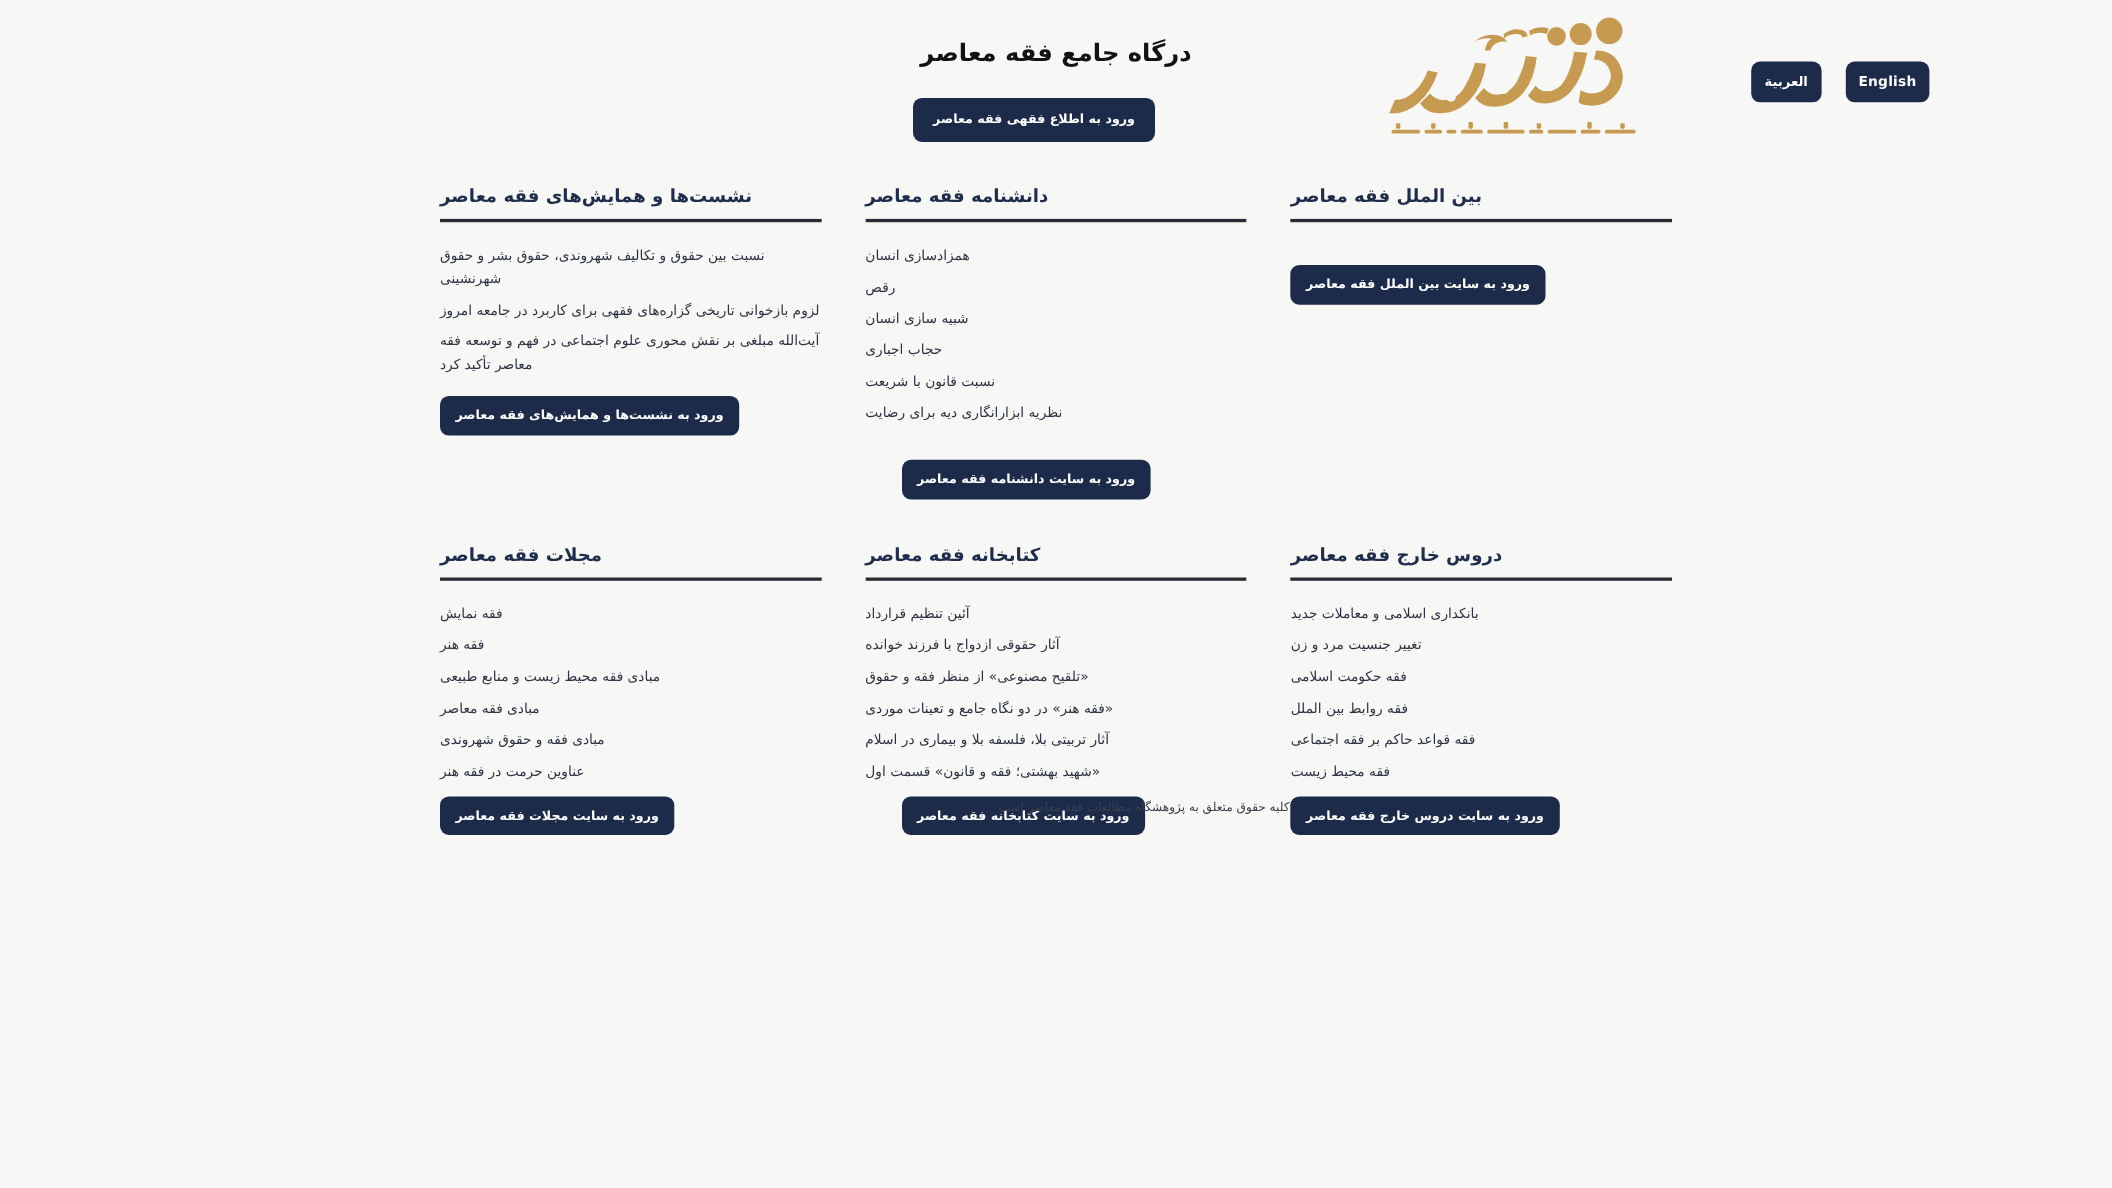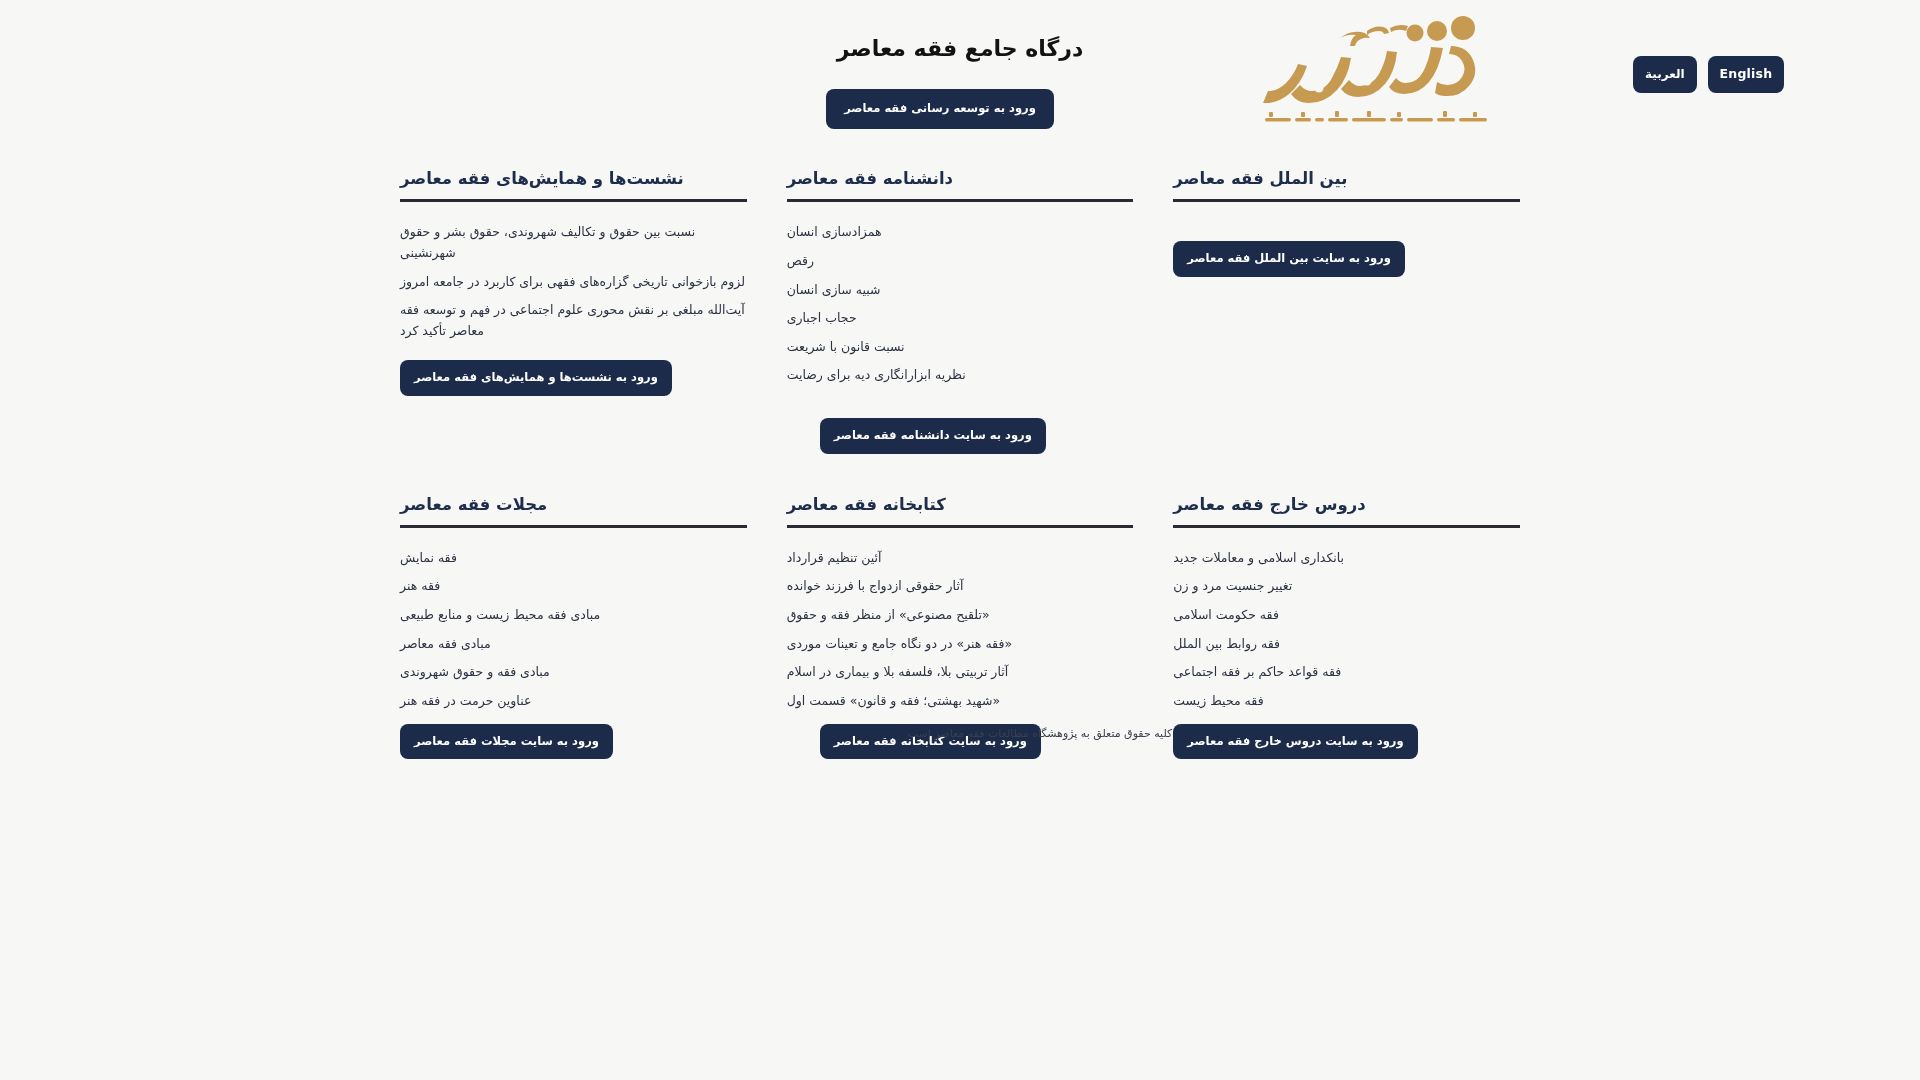--- a/index.html
+++ b/index.html
@@ -65,24 +65,24 @@
     top: 89px;
     right: 880px;
     width: 200px;
     display: flex;
     justify-content: center;
   }
 
   .lang-buttons {
     position: absolute;
     top: 56px;
-    left: 1473px;
+    left: 1432px;
     display: flex;
     flex-direction: row-reverse;
-    gap: 11px;
+    gap: 22px;
   }
 
   .btn {
     background: #1c2b4a;
     color: #ffffff;
     border: none;
     border-radius: 8px;
     font-family: "DejaVu Sans", "Liberation Sans", sans-serif;
     font-size: 11.5px;
     font-weight: bold;
@@ -240,21 +240,21 @@
             <rect x="196" y="105" width="4" height="6" rx="1"></rect>
             <rect x="226" y="106" width="4" height="5" rx="1"></rect>
           </g>
         </g>
       </svg>
     </div>
 
     <div class="site-title">درگاه جامع فقه معاصر</div>
 
     <div class="top-cta">
-      <button class="btn btn-cta">ورود به توسعه رسانی فقه معاصر</button>
+      <button class="btn btn-cta">ورود به اطلاع فقهی فقه معاصر</button>
     </div>
 
     <div class="lang-buttons">
       <button class="btn btn-lang ar">العربية</button>
       <button class="btn btn-lang en">English</button>
     </div>
   </div>
 
   <div class="sections">
 

